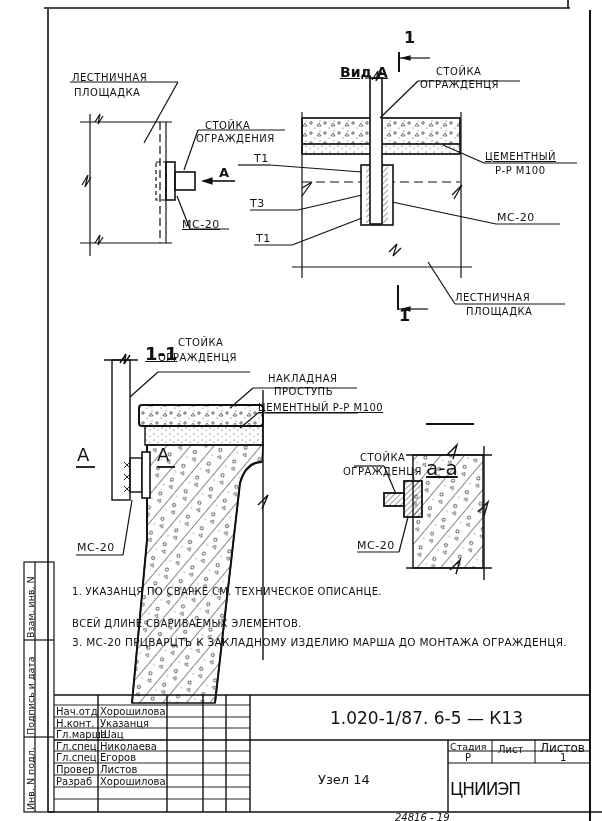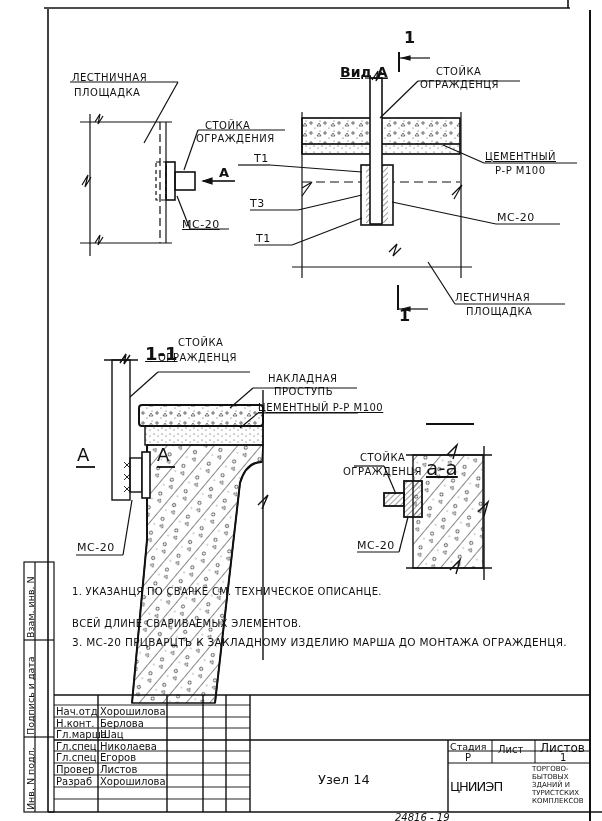--- a/index.html
+++ b/index.html
@@ -228,42 +228,36 @@
 <div class="note" style="top:618px">всей длине свариваемых элементов.</div>
 <div class="note" style="top:636px;font-size:10.5px">3. МС-20 прцварцть к закладному изделию марша до монтажа огражденця.</div>
 
 <div class="vert" style="left:25px;top:638px">Взам. инв. N</div>
 <div class="vert" style="left:25px;top:735px">Подпись и дата</div>
 <div class="vert" style="left:25px;top:810px">Инв. N подл.</div>
 
 <div class="tb" style="left:56px;top:706px">Нач.отд</div>
 <div class="tb" style="left:100px;top:706px">Хорошилова</div>
 <div class="tb" style="left:56px;top:718px">Н.конт.</div>
-<div class="tb" style="left:100px;top:718px">Берлова</div>
+<div class="tb" style="left:100px;top:718px">Указанця</div>
 <div class="tb" style="left:56px;top:729px">Гл.марша</div>
 <div class="tb" style="left:100px;top:729px">Шац</div>
 <div class="tb" style="left:56px;top:741px">Гл.спец</div>
 <div class="tb" style="left:100px;top:741px">Николаева</div>
 <div class="tb" style="left:56px;top:752px">Гл.спец</div>
 <div class="tb" style="left:100px;top:752px">Егоров</div>
 <div class="tb" style="left:56px;top:764px">Провер</div>
 <div class="tb" style="left:100px;top:764px">Листов</div>
 <div class="tb" style="left:56px;top:776px">Разраб</div>
 <div class="tb" style="left:100px;top:776px">Хорошилова</div>
 
+<div class="tb" style="left:330px;top:708px;font-size:17px">1.020-1/87. 6-5 — К13</div>
 <div class="tb" style="left:318px;top:772px;font-size:13px">Узел 14</div>
 <div class="tb" style="left:450px;top:741px;font-size:9.5px">Стадия</div>
 <div class="tb" style="left:498px;top:744px;font-size:10px">Лист</div>
 <div class="tb" style="left:540px;top:741px;font-size:12px">Листов</div>
 <div class="tb" style="left:465px;top:752px">Р</div>
 <div class="tb" style="left:510px;top:752px"></div>
 <div class="tb" style="left:560px;top:752px">1</div>
-<div class="tb" style="left:450px;top:779px;font-size:13px;letter-spacing:-1px">ЦНИИЭП</div>
-<div class="tb" style="left:532px;top:765px;font-size:7px;line-height:8px">
-  <div style="text-transform:uppercase">торгово-</div>
-  <div style="text-transform:uppercase">бытовых</div>
-  <div style="text-transform:uppercase">зданий и</div>
-  <div style="text-transform:uppercase">туристских</div>
-  <div style="text-transform:uppercase">комплексов</div>
+<div class="tb" style="left:450px;top:779px;font-size:17px;letter-spacing:-1px">ЦНИИЭП</div>
+<div class="tb" style="left:395px;top:812px;font-size:10px;font-style:italic">24816 - 19</div>
+
 </div>
-<div class="tb" style="left:395px;top:812px;font-size:10px;font-style:italic">24816 - 19</div>
-
-</div>
 
 </body></html>

